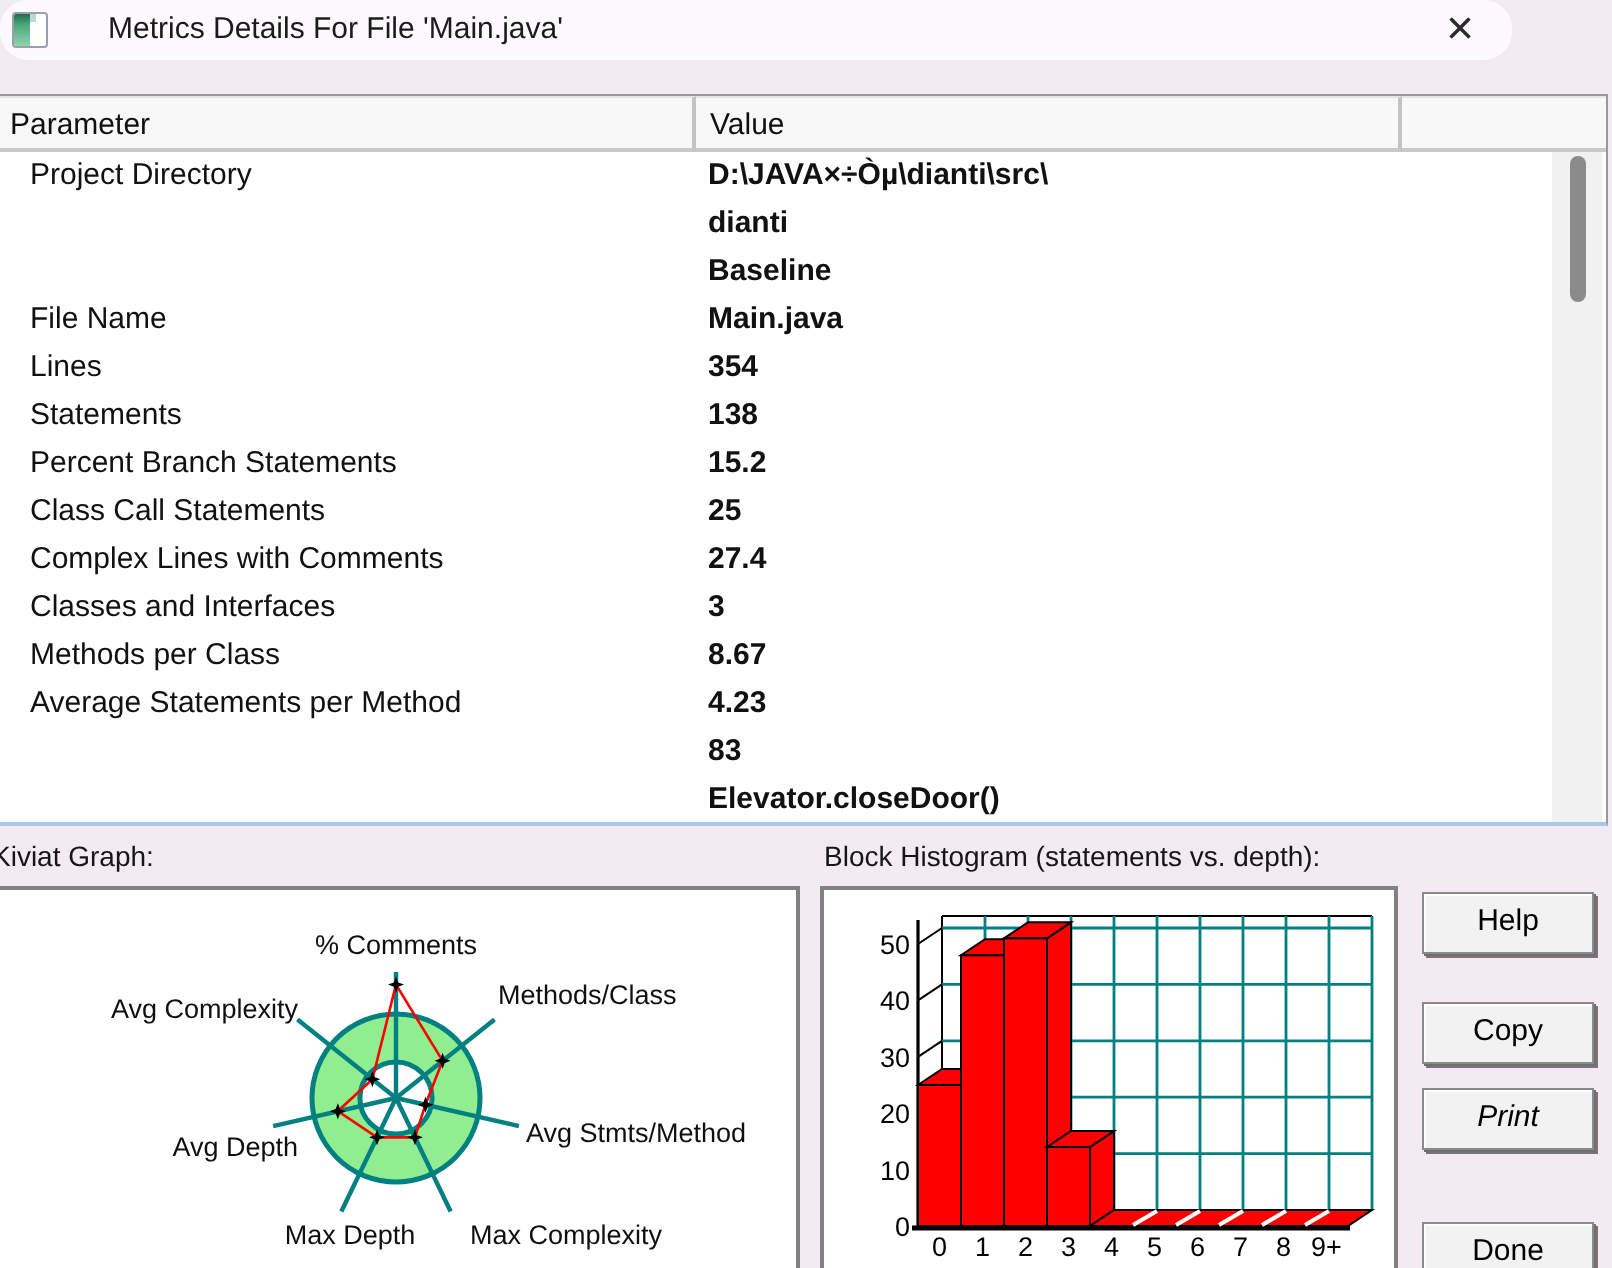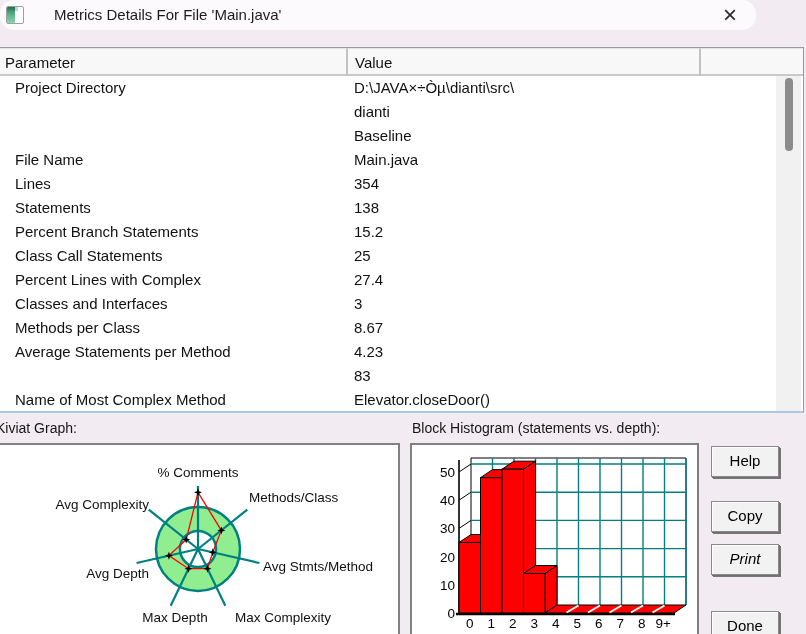--- a/index.html
+++ b/index.html
@@ -24,35 +24,35 @@
     box-sizing:border-box;overflow:hidden;}
   .thead{position:absolute;left:0;top:0;right:0;height:28px;display:flex;background:#f7f6f6;}
   .th{box-sizing:border-box;height:28px;line-height:27px;font-size:15px;padding-left:7px;background:#f9f8f8;
     border-right:2px solid #c3c3c3;border-bottom:2px solid #c9c9c9;border-top:1px solid #e6e6e6;color:#101010;}
   .th.param{width:350px;}
   .th.value{width:353px;}
   .th.filler{flex:1;border-right:none;}
   .tbody{position:absolute;left:0;top:28px;right:0;bottom:0;overflow:hidden;}
   .trow{position:relative;height:24px;font-size:15px;line-height:24px;white-space:nowrap;}
   .trow .p{position:absolute;left:7px;margin-left:10px;}
-  .trow .v{position:absolute;left:356px;}
+  .trow .v{position:absolute;left:356px;font-weight:bold;}
   
   .vscroll{position:absolute;top:28px;bottom:0;left:778px;width:25px;background:#f2f1f2;}
   .vthumb{position:absolute;left:9px;top:2px;width:8px;height:73px;background:#8b8b8b;border-radius:4px;}
   
   .section-label{position:absolute;top:420px;font-size:14px;color:#161616;white-space:nowrap;}
   #kiviat-label{left:-4px;}
   #histogram-label{left:412px;}
   
   .panel{position:absolute;top:443px;background:#fff;border:2px solid #818181;box-sizing:border-box;}
   #kiviat-panel{left:-2px;width:402px;height:196px;}
   #histogram-panel{left:410px;width:289px;height:196px;}
   .panel svg{display:block;}
   
-  .dlg-btn{position:absolute;left:711px;width:68px;height:31px;background:#f3f2f2;
+  .dlg-btn{position:absolute;left:711px;width:86px;height:31px;background:#f3f2f2;
     border:1px solid #8a8a8a;box-sizing:border-box;
     box-shadow:1px 1px 0 #6f6f6f,2px 2px 0 #777, inset 1px 1px 0 #ffffff;
     font-family:"Liberation Sans",sans-serif;font-size:15px;color:#000;text-align:center;line-height:28px;cursor:default;}
 </style>
 </head>
 <body>
 
 <div class="titlebar">
   <div class="app-icon">
     <div class="bar1"></div>
@@ -93,40 +93,39 @@
       </div>
       <div class="trow">
         <span class="p">Percent Branch Statements</span>
         <span class="v">15.2</span>
       </div>
       <div class="trow">
         <span class="p">Class Call Statements</span>
         <span class="v">25</span>
       </div>
       <div class="trow">
-        <span class="p">Percent Lines with Complex</span>
+        <span class="p">Complex Lines with Comments</span>
         <span class="v">27.4</span>
       </div>
       <div class="trow">
         <span class="p">Classes and Interfaces</span>
         <span class="v">3</span>
       </div>
       <div class="trow">
         <span class="p">Methods per Class</span>
         <span class="v">8.67</span>
       </div>
       <div class="trow">
         <span class="p">Average Statements per Method</span>
         <span class="v">4.23</span>
       </div>
       <div class="trow">
         <span class="v">83</span>
       </div>
       <div class="trow">
-        <span class="p">Name of Most Complex Method</span>
         <span class="v">Elevator.closeDoor()</span>
       </div>
     </div>
   <div class="vscroll">
     <div class="vthumb"></div>
   </div>
 </div>
 
 <div class="section-label" id="kiviat-label">Kiviat Graph:</div>
 <div class="section-label" id="histogram-label">Block Histogram (statements vs. depth):</div>

